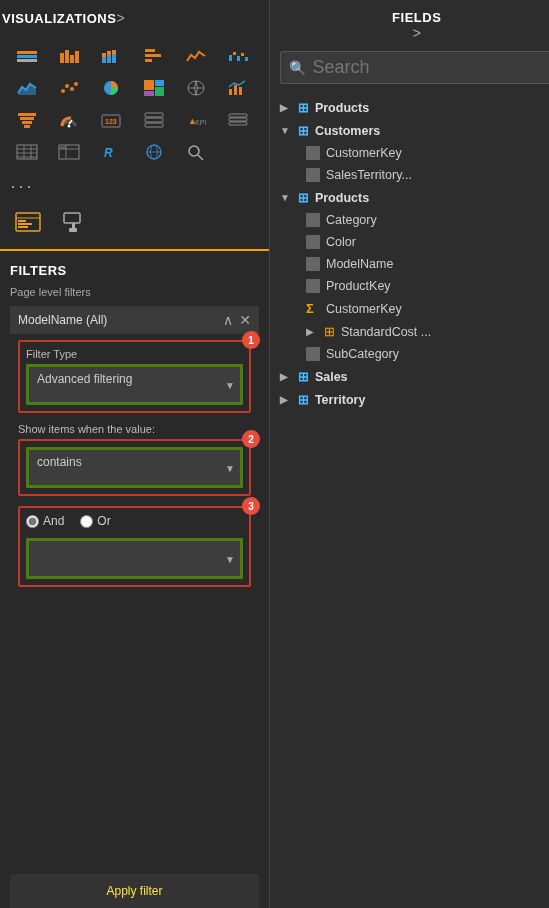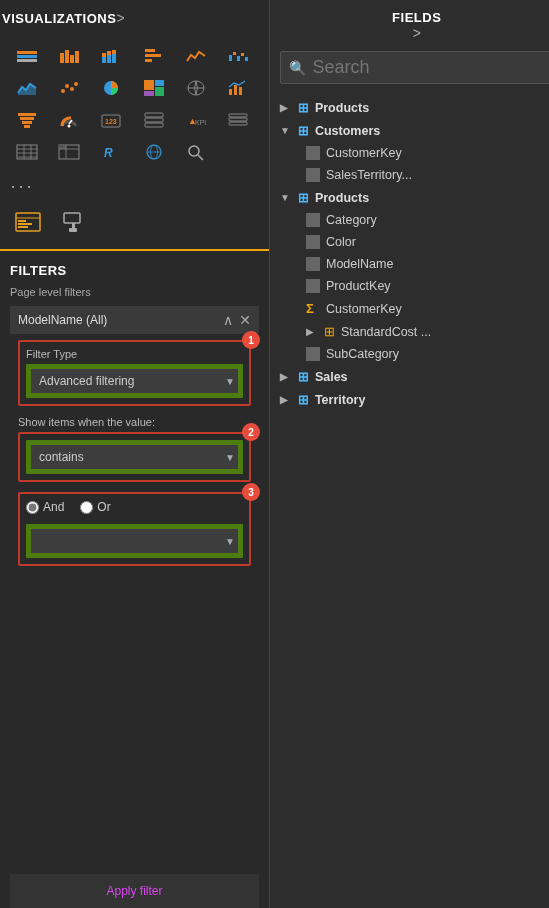--- a/index.html
+++ b/index.html
@@ -180,23 +180,23 @@
       margin-bottom: 4px;
     }
 
     .select-wrapper {
       position: relative;
     }
 
     .select-wrapper select {
       width: 100%;
       background: #3d3d3d;
-      border: 5px solid #4d7c0f;
+      border: 3px solid #4d7c0f;
       color: #ccc;
-      padding: 5px 28px 5px 8px;
+      padding: 5px 28px 16px 8px;
       font-size: 12px;
       cursor: pointer;
       appearance: none;
       -webkit-appearance: none;
       border-radius: 1px;
       outline: none;
     }
 
     .select-wrapper::after {
       content: '▼';
@@ -233,21 +233,21 @@
 
     .radio-item input[type="radio"] {
       accent-color: #777;
     }
 
     .apply-filter-bar {
       text-align: center;
       padding: 10px;
       background: #333;
       font-size: 12px;
-      color: #d946ef;
+      color: #fde047;
       cursor: pointer;
       margin-top: auto;
     }
 
     
     .right-panel {
       flex: 1;
       background: #2d2d2d;
       display: flex;
       flex-direction: column;

